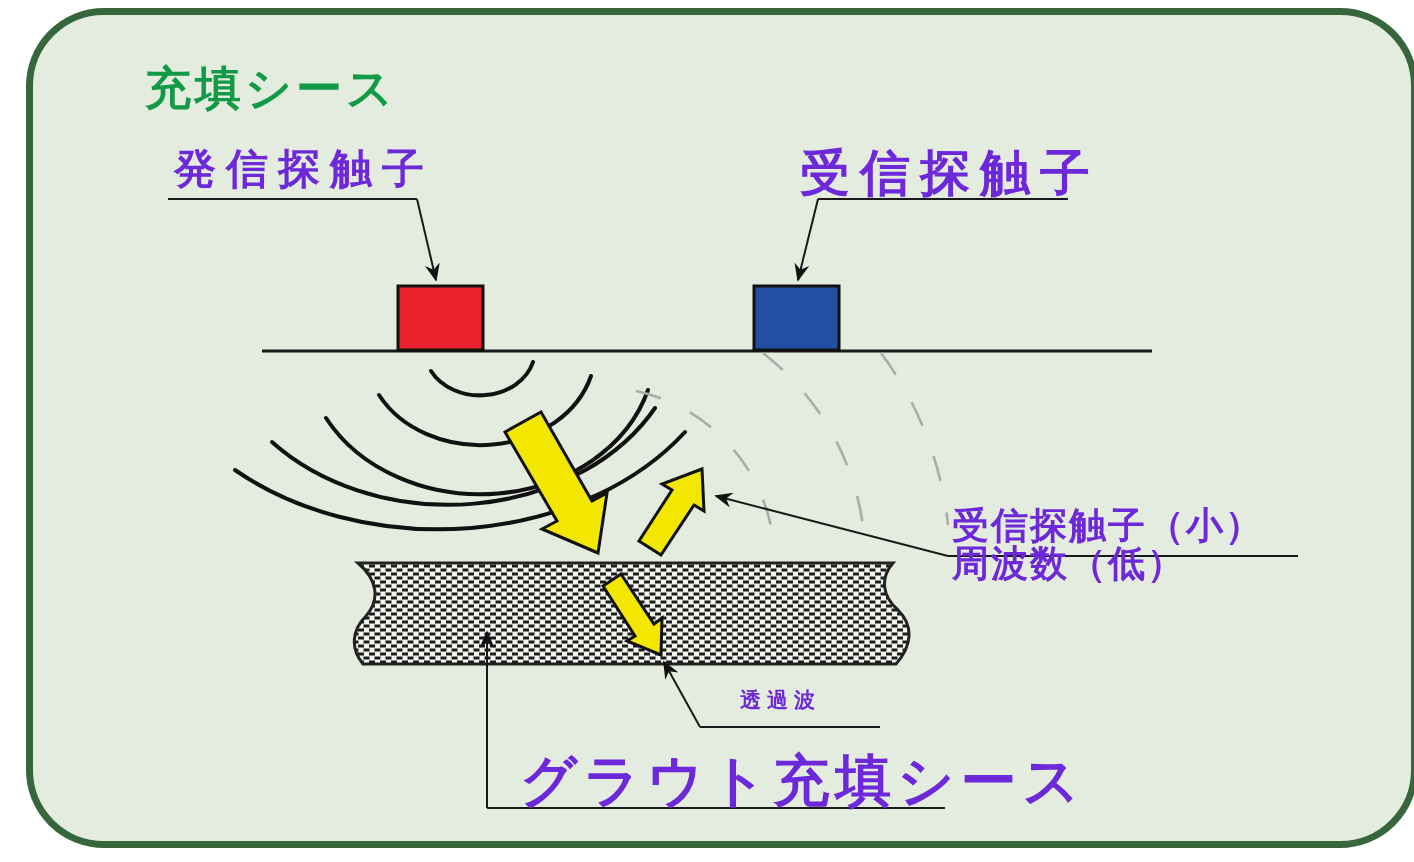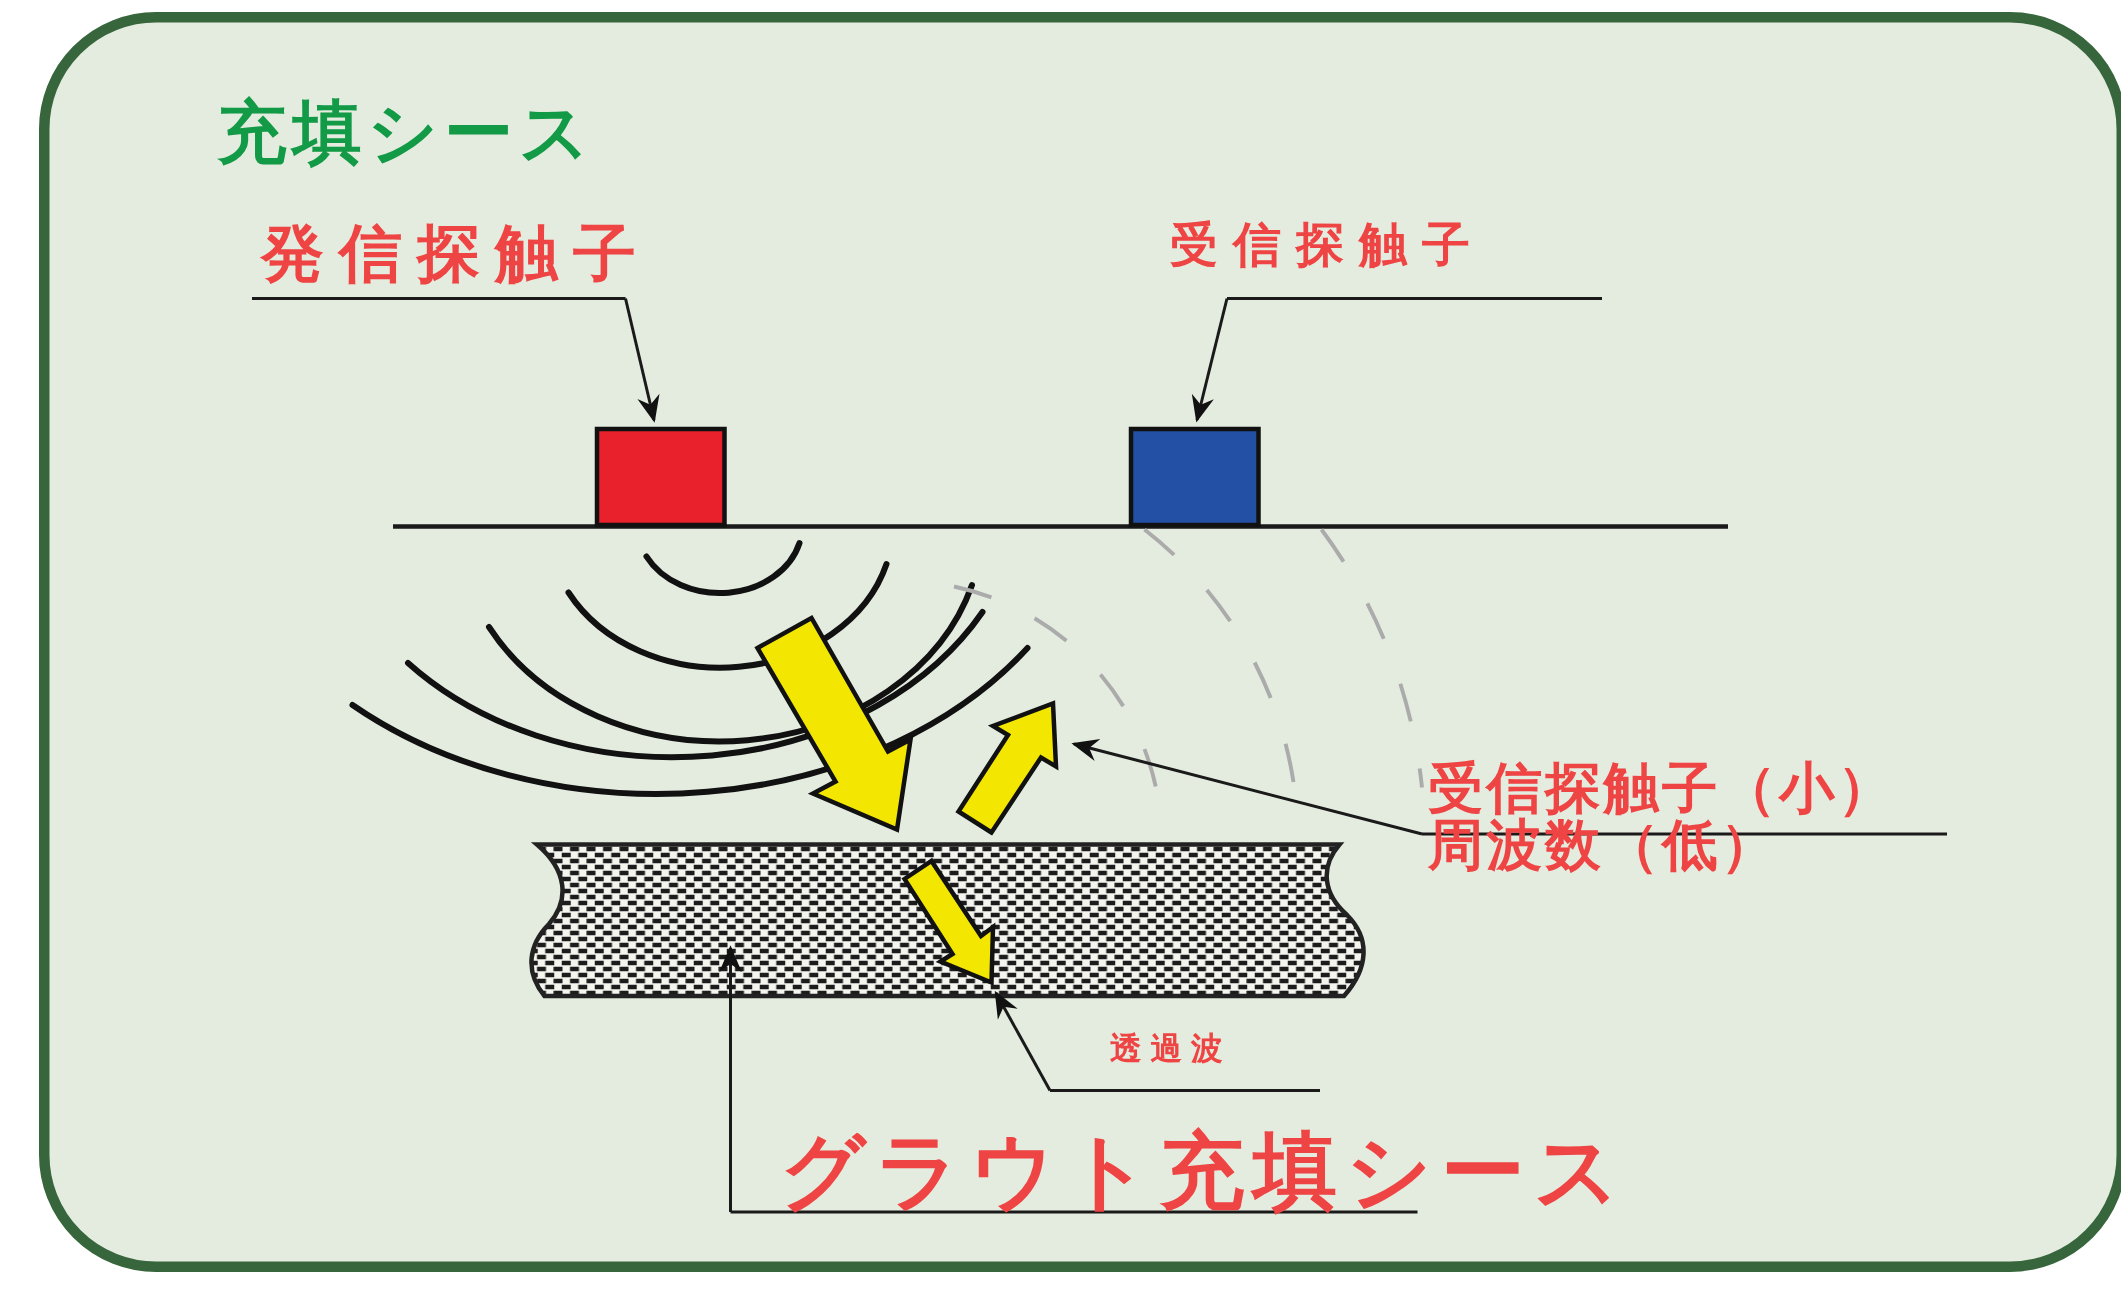--- a/index.html
+++ b/index.html
@@ -3,24 +3,24 @@
 <meta charset="utf-8">
 <style>
   html,body{margin:0;padding:0;background:#ffffff;width:1414px;height:862px;overflow:hidden;}
   body{font-family:"Liberation Sans","DejaVu Sans",sans-serif;}
   .panel{
     position:absolute;left:26px;top:8px;width:1392px;height:840px;
     background:#e4ecdf;border:7px solid #38663c;border-radius:78px;
     box-sizing:border-box;
   }
   svg.scene{position:absolute;left:0;top:0;width:1414px;height:862px;}
-  .lbl{position:absolute;color:#ef4444;font-weight:bold;white-space:nowrap;line-height:1.1;}
+  .lbl{position:absolute;color:#6d28d9;font-weight:bold;white-space:nowrap;line-height:1.1;}
   .title{left:112px;top:48px;font-size:46px;letter-spacing:4px;color:#129a46;}
   .tx-probe{left:174px;top:146px;font-size:42px;letter-spacing:10px;}
-  .rx-probe{left:780px;top:146px;font-size:32px;letter-spacing:10px;}
+  .rx-probe{left:800px;top:146px;font-size:50px;letter-spacing:10px;}
   .refl1{left:952px;top:506px;font-size:37px;letter-spacing:2px;}
   .refl2{left:952px;top:544px;font-size:37px;letter-spacing:2px;}
   .trans{left:740px;top:688px;font-size:21px;letter-spacing:6px;}
   .grout{left:520px;top:750px;font-size:56px;letter-spacing:6px;}
   .ln{stroke:#1a1a1a;stroke-width:2;fill:none;}
   .surface{stroke:#1a1a1a;stroke-width:3;fill:none;}
   .wavefront{stroke:#111;stroke-width:4;fill:none;stroke-linecap:round;}
   .dashedwave{stroke:#ababab;stroke-width:2.6;fill:none;stroke-dasharray:26 32;}
   .probe{stroke:#111;stroke-width:3;}
   .yellow-arrow{stroke:#111;stroke-width:3;stroke-linejoin:miter;}

